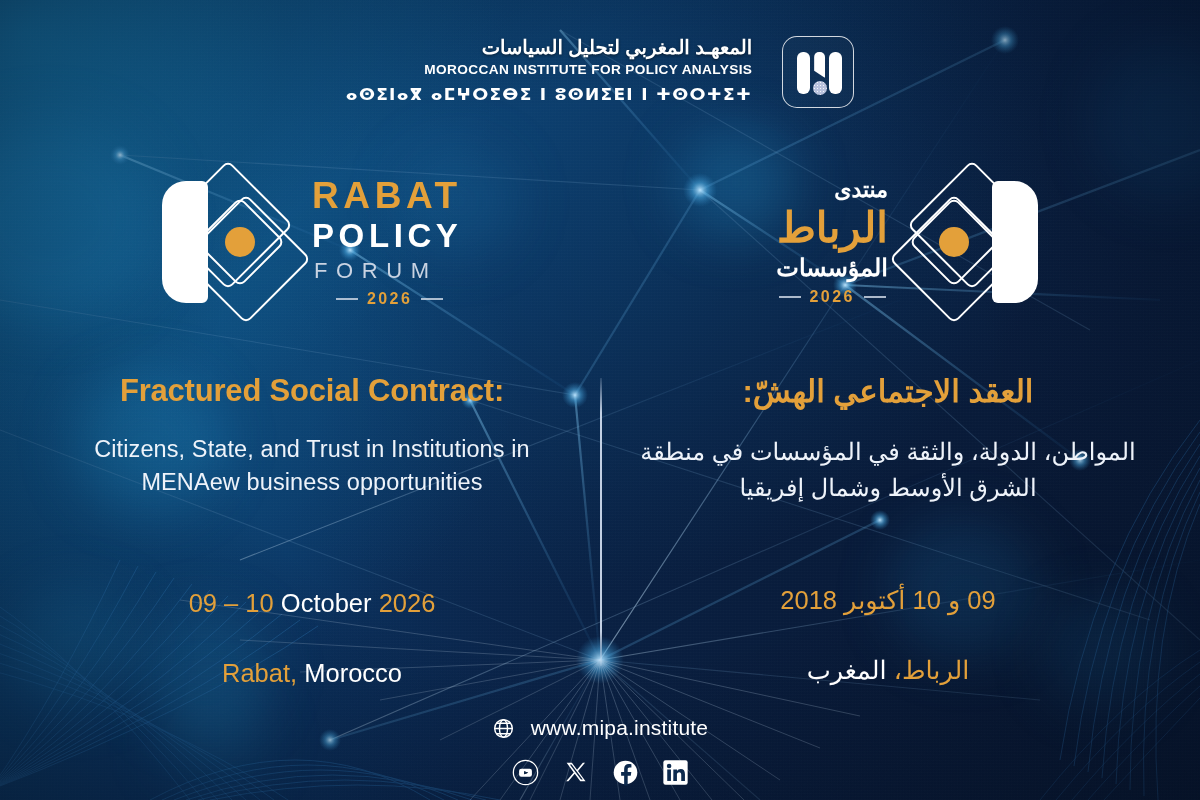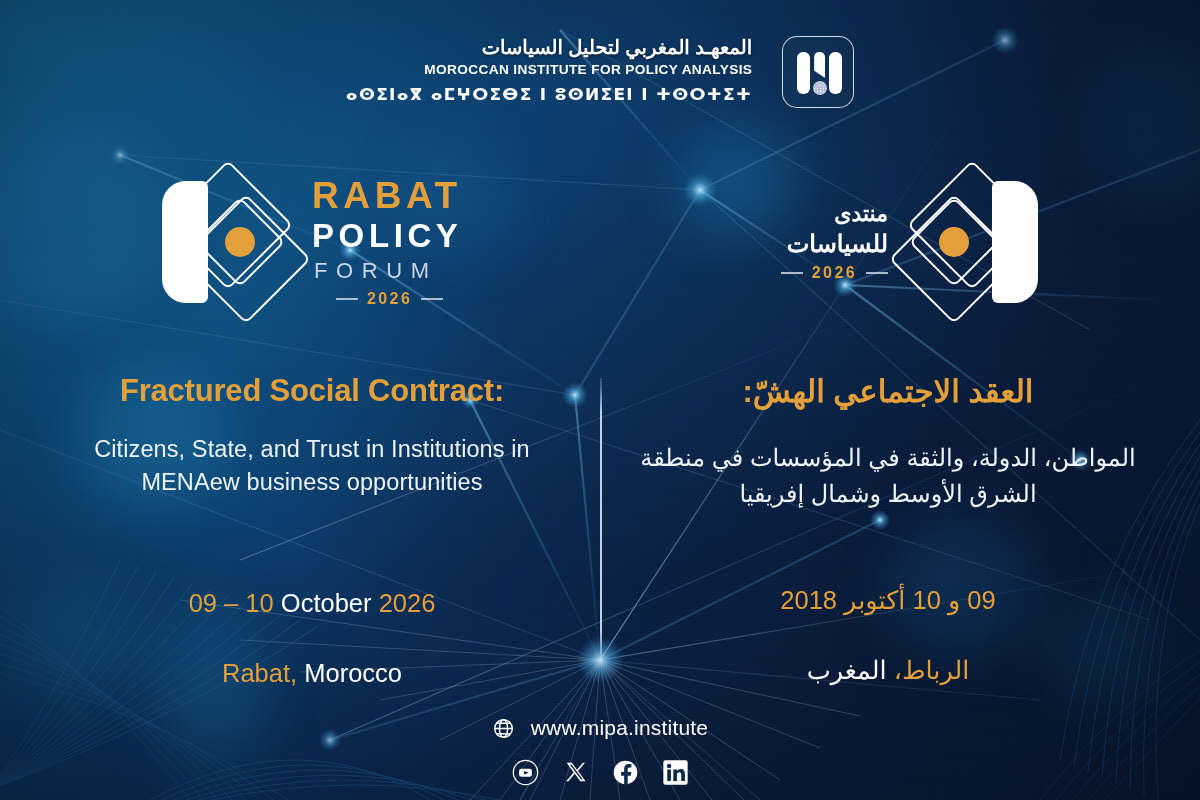--- a/index.html
+++ b/index.html
@@ -146,21 +146,21 @@
     letter-spacing:-.2px;
   }
   .sub-en {
     color:#eef3fa; font-size:23.5px; font-weight:400; line-height:1.38; margin-top:24px;
     letter-spacing:.1px;
   }
   .head-ar {
     color:#e3a03a; font-size:31px; font-weight:800; line-height:1.3;
   }
   .sub-ar {
-    color:#eef3fa; font-size:24px; font-weight:400; line-height:1.48; margin-top:28px;
+    color:#eef3fa; font-size:24px; font-weight:400; line-height:1.48; margin-top:22px;
   }
 
   .meta-en { position:absolute; left:62px; top:588px; width:500px; text-align:center; }
   .meta-ar { position:absolute; right:62px; top:585px; width:500px; text-align:center; direction:rtl; }
   .date-line { font-size:25.5px; font-weight:400; line-height:1.25; }
   .loc-line  { font-size:25.5px; font-weight:400; line-height:1.25; margin-top:38px; }
   .or { color:#e3a03a; }
   .wh { color:#ffffff; }
 
   
@@ -373,21 +373,22 @@
       <div class="logo-ar">
         <div class="mark right-leaf">
           <span class="leaf"></span>
           <span class="dia d-big" style="left:10px;top:45px;transform:rotate(45deg);"></span>
           <span class="dia d-big" style="left:28px;top:11px;transform:rotate(45deg);"></span>
           <span class="dia d-small" style="left:24px;top:42px;transform:rotate(45deg);"></span>
           <span class="d-core" style="left:41px;top:59px;"></span>
         </div>
         <div class="wordmark-ar">
           <div class="wm-muntada">منتدى</div>
-          <div class="wm-siyasat">للسياسات</div>
+          <div class="wm-ribat">الرباط</div>
+          <div class="wm-siyasat">المؤسسات</div>
           <div class="wm-year-ar">
             <span class="dash"></span>
             <span class="yr">2026</span>
             <span class="dash"></span>
           </div>
         </div>
       </div>
     </div>
 
     <div class="divider"></div>

